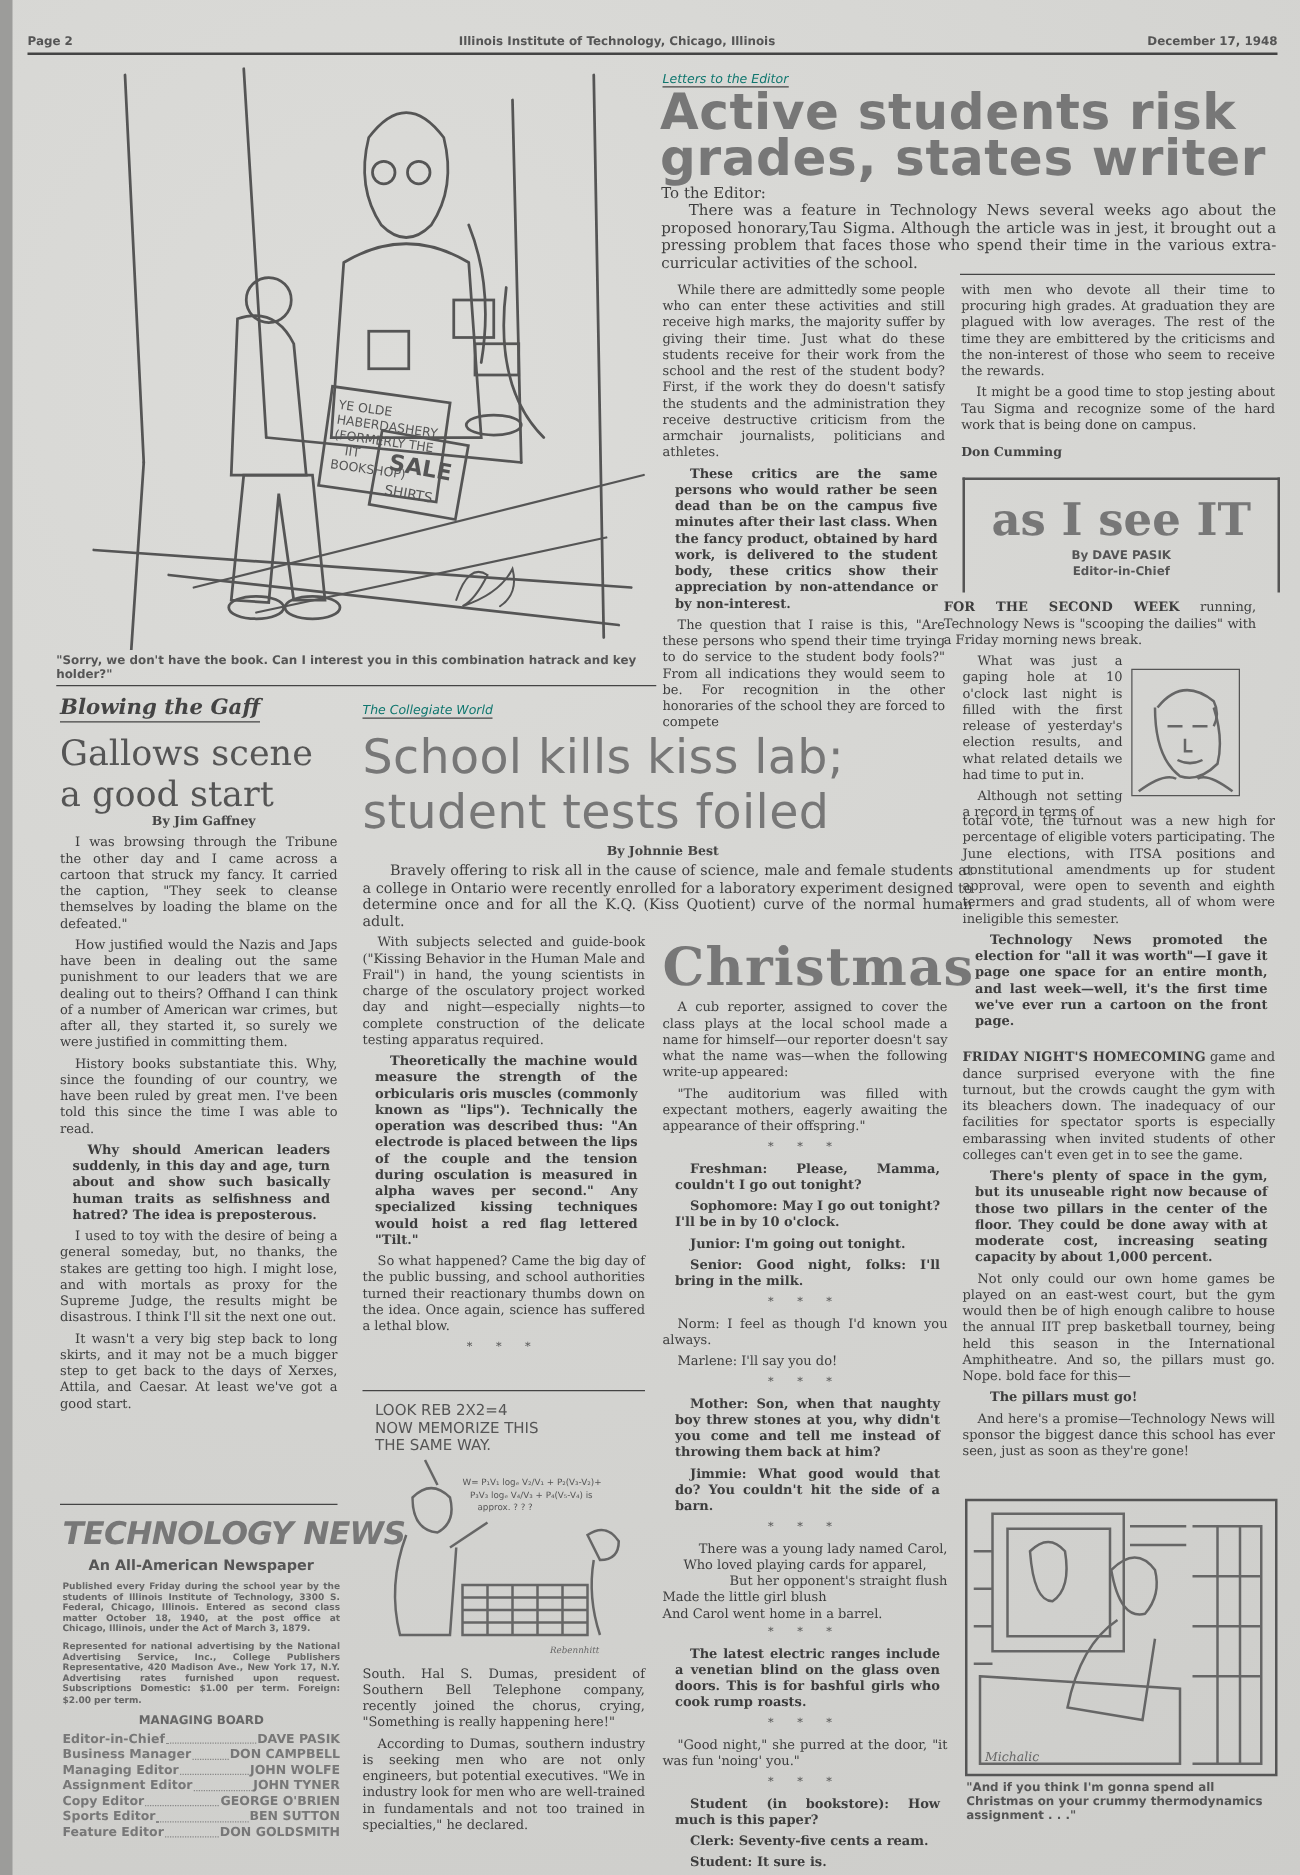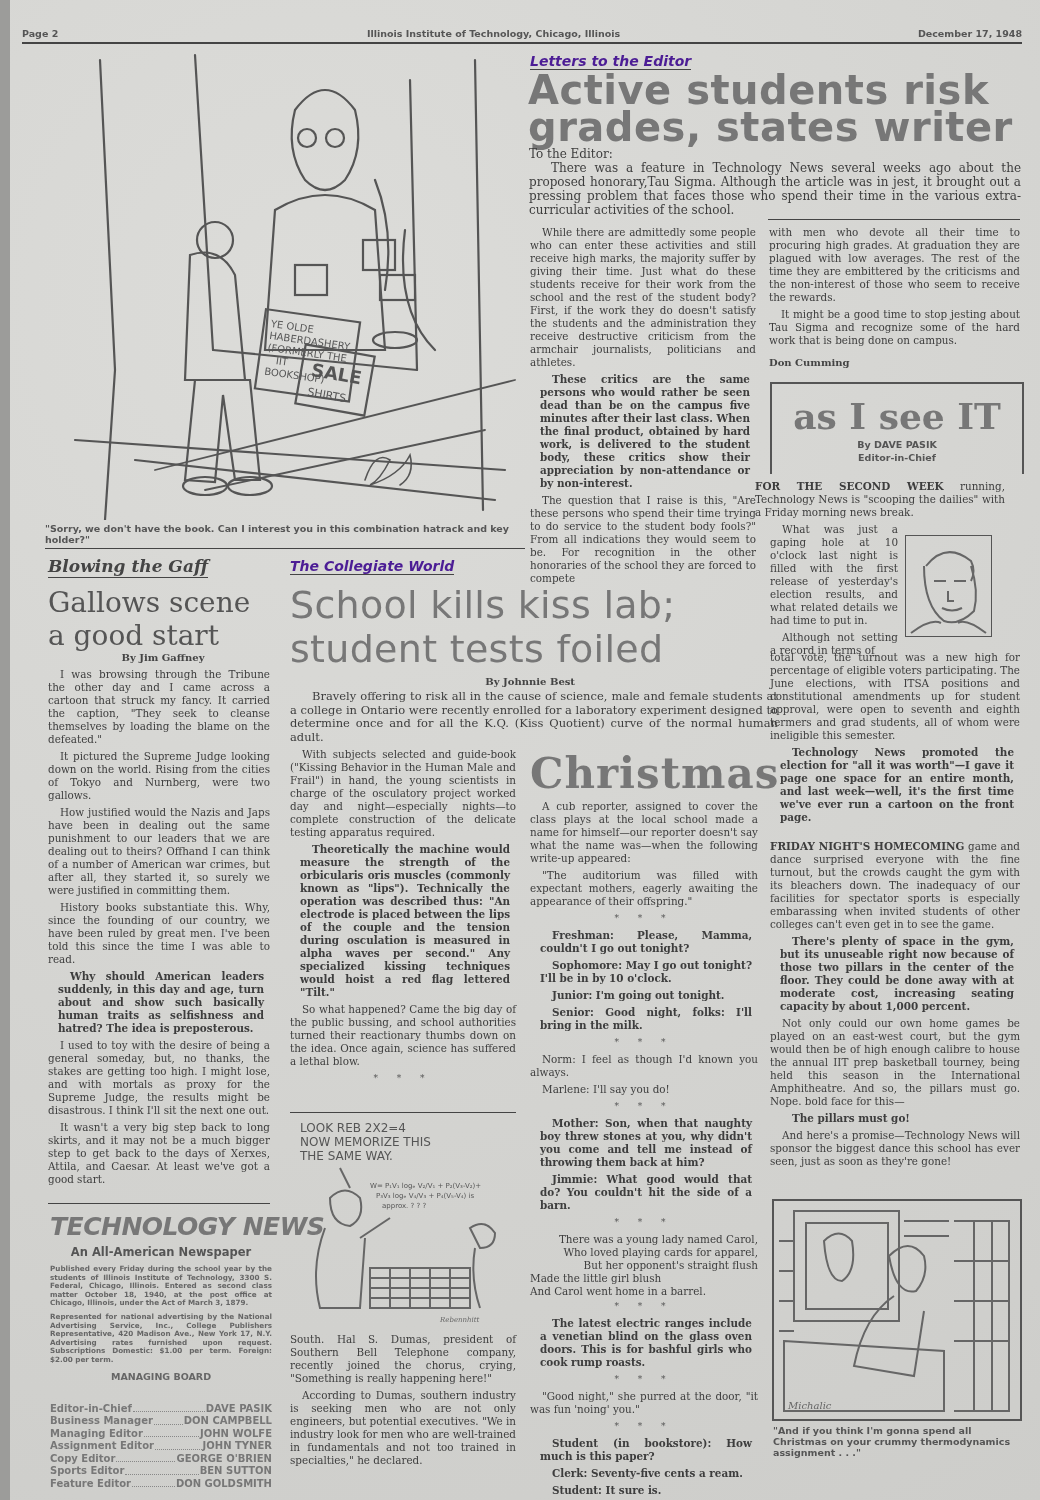--- a/index.html
+++ b/index.html
@@ -5,21 +5,21 @@
   html,body{margin:0;padding:0;}
   body{width:1040px;height:1500px;background:#d6d6d3;position:relative;overflow:hidden;font-family:"DejaVu Serif",serif;color:#3a3a3a;}
   .paper{position:absolute;left:0;top:0;width:1040px;height:1500px;background:
     radial-gradient(circle at 30% 20%, #dcdcd9 0%, #d3d3d0 60%, #cdcdca 100%);}
   .edge-left{position:absolute;left:0;top:0;width:10px;height:1500px;background:#9c9c9a;}
   .abs{position:absolute;}
   .folio{top:24px;left:22px;width:1000px;height:18px;font-family:"DejaVu Sans",sans-serif;font-weight:bold;font-size:9.5px;color:#555;border-bottom:2px solid #444;}
   .folio span{position:absolute;top:4px;}
   .col-rule{border-top:1.5px solid #444;}
   .kicker{font-family:"DejaVu Serif",serif;font-style:italic;font-weight:bold;font-size:17px;color:#444;border-bottom:1.5px solid #444;display:inline-block;padding-bottom:1px;}
-  .kicker-sans{font-family:"DejaVu Sans",sans-serif;font-style:italic;font-weight:bold;font-size:14px;color:#4c1d95;border-bottom:1.5px solid #444;display:inline-block;}
+  .kicker-sans{font-family:"DejaVu Sans",sans-serif;font-style:italic;font-weight:normal;font-size:10px;color:#0f766e;border-bottom:1.5px solid #444;display:inline-block;}
   .body{font-family:"DejaVu Serif",serif;font-size:10.4px;line-height:13px;color:#3d3d3d;text-align:justify;}
   .body p{margin:0 0 4px 0;text-indent:12px;}
   .body p.bold{font-weight:bold;margin-left:10px;margin-right:6px;}
   .body p.noind{text-indent:0;}
   .dots{text-align:center;font-size:9px;letter-spacing:8px;margin:2px 0 4px 0;color:#555;}
   .byline{font-family:"DejaVu Serif",serif;font-weight:bold;font-size:10px;text-align:center;color:#444;}
   .caption{font-family:"DejaVu Sans",sans-serif;font-weight:bold;font-size:9.5px;line-height:11px;color:#555;}
   .sig{font-family:"DejaVu Serif",serif;font-weight:bold;font-size:10px;color:#444;}
 </style>
 </head>
@@ -86,21 +86,21 @@
 <div class="abs" style="left:528px;top:72px;width:500px;font-family:'DejaVu Sans',sans-serif;font-weight:bold;font-size:40px;line-height:37px;color:#777;letter-spacing:0.5px;">
   <div>Active students risk</div>
   <div>grades, states writer</div>
 </div>
 <div class="abs body" style="left:529px;top:147px;width:492px;font-size:12px;line-height:14px;">
   <p class="noind" style="margin:0">To the Editor:</p>
   <p style="text-indent:22px">There was a feature in Technology News several weeks ago about the proposed honorary,Tau Sigma. Although the article was in jest, it brought out a pressing problem that faces those who spend their time in the various extra-curricular activities of the school.</p>
 </div>
 <div class="abs body" style="left:530px;top:226px;width:226px;" id="letters-col1">
     <p>While there are admittedly some people who can enter these activities and still receive high marks, the majority suffer by giving their time. Just what do these students receive for their work from the school and the rest of the student body? First, if the work they do doesn't satisfy the students and the administration they receive destructive criticism from the armchair journalists, politicians and athletes.</p>
-    <p class="bold">These critics are the same persons who would rather be seen dead than be on the campus five minutes after their last class. When the final product, obtained by hard work, is delivered to the student body, these critics show their appreciation by non-attendance or by non-interest.</p>
+    <p class="bold">These critics are the same persons who would rather be seen dead than be on the campus five minutes after their last class. When the fancy product, obtained by hard work, is delivered to the student body, these critics show their appreciation by non-attendance or by non-interest.</p>
     <p>The question that I raise is this, "Are these persons who spend their time trying to do service to the student body fools?" From all indications they would seem to be. For recognition in the other honoraries of the school they are forced to compete</p>
   </div>
 <div class="abs col-rule" style="left:768px;top:219px;width:252px;"></div>
 <div class="abs body" style="left:769px;top:226px;width:251px;" id="letters-col2">
     <p class="noind">with men who devote all their time to procuring high grades. At graduation they are plagued with low averages. The rest of the time they are embittered by the criticisms and the non-interest of those who seem to receive the rewards.</p>
     <p>It might be a good time to stop jesting about Tau Sigma and recognize some of the hard work that is being done on campus.</p>
   </div>
 <div class="abs sig" style="left:769px;top:357px;width:251px;">Don Cumming</div>
 
 <div class="abs" style="left:770px;top:382px;width:250px;height:90px;border:2px solid #555;border-bottom:none;">
@@ -160,35 +160,34 @@
 <div class="abs" style="left:48px;top:556px;">
   <span class="kicker">Blowing the Gaff</span>
 </div>
 <div class="abs" style="left:48px;top:586px;width:230px;font-family:'DejaVu Serif',serif;font-size:28px;line-height:33px;color:#555;">
   <div>Gallows scene</div>
   <div>a good start</div>
 </div>
 <div class="abs byline" style="left:48px;top:652px;width:230px;">By Jim Gaffney</div>
 <div class="abs body" style="left:48px;top:668px;width:222px;" id="gaff-body">
     <p>I was browsing through the Tribune the other day and I came across a cartoon that struck my fancy. It carried the caption, "They seek to cleanse themselves by loading the blame on the defeated."</p>
-    <p>It pictured the Supreme Judge looking down on the world. Rising from the cities of Tokyo and Nurnberg, were two gallows.</p>
     <p>How justified would the Nazis and Japs have been in dealing out the same punishment to our leaders that we are dealing out to theirs? Offhand I can think of a number of American war crimes, but after all, they started it, so surely we were justified in committing them.</p>
     <p>History books substantiate this. Why, since the founding of our country, we have been ruled by great men. I've been told this since the time I was able to read.</p>
     <p class="bold">Why should American leaders suddenly, in this day and age, turn about and show such basically human traits as selfishness and hatred? The idea is preposterous.</p>
     <p>I used to toy with the desire of being a general someday, but, no thanks, the stakes are getting too high. I might lose, and with mortals as proxy for the Supreme Judge, the results might be disastrous. I think I'll sit the next one out.</p>
     <p>It wasn't a very big step back to long skirts, and it may not be a much bigger step to get back to the days of Xerxes, Attila, and Caesar. At least we've got a good start.</p>
   </div>
 <div class="abs col-rule" style="left:48px;top:1203px;width:222px;"></div>
 
 <div class="abs" style="left:50px;top:1212px;width:222px;">
   <div style="font-family:'DejaVu Sans',sans-serif;font-style:italic;font-weight:bold;font-size:25px;color:#777;letter-spacing:-0.5px;white-space:nowrap;">TECHNOLOGY NEWS</div>
   <div style="text-align:center;font-family:'DejaVu Sans',sans-serif;font-weight:bold;font-size:11.5px;color:#555;margin:4px 0 6px;">An All-American Newspaper</div>
   <div style="font-family:'DejaVu Sans',sans-serif;font-weight:bold;font-size:7.2px;line-height:8.6px;color:#666;text-align:justify;">Published every Friday during the school year by the students of Illinois Institute of Technology, 3300 S. Federal, Chicago, Illinois. Entered as second class matter October 18, 1940, at the post office at Chicago, Illinois, under the Act of March 3, 1879.</div>
   <div style="font-family:'DejaVu Sans',sans-serif;font-weight:bold;font-size:7.2px;line-height:8.6px;color:#666;text-align:justify;margin-top:5px;">Represented for national advertising by the National Advertising Service, Inc., College Publishers Representative, 420 Madison Ave., New York 17, N.Y. Advertising rates furnished upon request. Subscriptions Domestic: $1.00 per term. Foreign: $2.00 per term.</div>
-  <div style="text-align:center;font-family:'DejaVu Sans',sans-serif;font-weight:bold;font-size:9.5px;color:#666;margin:6px 0 21px;">MANAGING BOARD</div>
+  <div style="text-align:center;font-family:'DejaVu Sans',sans-serif;font-weight:bold;font-size:9.5px;color:#666;margin:6px 0 4px;">MANAGING BOARD</div>
   <div id="board">
       <div style="display: flex; font-family: &quot;DejaVu Sans&quot;, sans-serif; font-weight: bold; font-size: 10px; line-height: 12.5px; color: rgb(119, 119, 119);">
         <span>Editor-in-Chief</span>
         <span style="flex: 1 1 0%; border-bottom: 1.5px dotted rgb(136, 136, 136); margin: 0px 1px 3px;"></span>
         <span>DAVE PASIK</span>
       </div>
       <div style="display: flex; font-family: &quot;DejaVu Sans&quot;, sans-serif; font-weight: bold; font-size: 10px; line-height: 12.5px; color: rgb(119, 119, 119);">
         <span>Business Manager</span>
         <span style="flex: 1 1 0%; border-bottom: 1.5px dotted rgb(136, 136, 136); margin: 0px 1px 3px;"></span>
         <span>DON CAMPBELL</span>
@@ -279,21 +278,21 @@
     <p class="bold">Junior: I'm going out tonight.</p>
     <p class="bold">Senior: Good night, folks: I'll bring in the milk.</p>
     <div class="dots">* * *</div>
     <p>Norm: I feel as though I'd known you always.</p>
     <p>Marlene: I'll say you do!</p>
     <div class="dots">* * *</div>
     <p class="bold">Mother: Son, when that naughty boy threw stones at you, why didn't you come and tell me instead of throwing them back at him?</p>
     <p class="bold">Jimmie: What good would that do? You couldn't hit the side of a barn.</p>
     <div class="dots">* * *</div>
     <p class="noind" style="margin: 0px; text-align: right;">There was a young lady named Carol,</p>
-    <p class="noind" style="margin: 0px; text-align: right;">Who loved playing cards for apparel,</p>
+    <p class="noind" style="margin: 0px; text-align: center;">Who loved playing cards for apparel,</p>
     <p class="noind" style="margin: 0px; text-align: right;">But her opponent's straight flush</p>
     <p class="noind" style="margin: 0px; text-align: left;">Made the little girl blush</p>
     <p class="noind" style="margin: 0px; text-align: left;">And Carol went home in a barrel.</p>
     <div class="dots">* * *</div>
     <p class="bold">The latest electric ranges include a venetian blind on the glass oven doors. This is for bashful girls who cook rump roasts.</p>
     <div class="dots">* * *</div>
     <p>"Good night," she purred at the door, "it was fun 'noing' you."</p>
     <div class="dots">* * *</div>
     <p class="bold">Student (in bookstore): How much is this paper?</p>
     <p class="bold">Clerk: Seventy-five cents a ream.</p>

